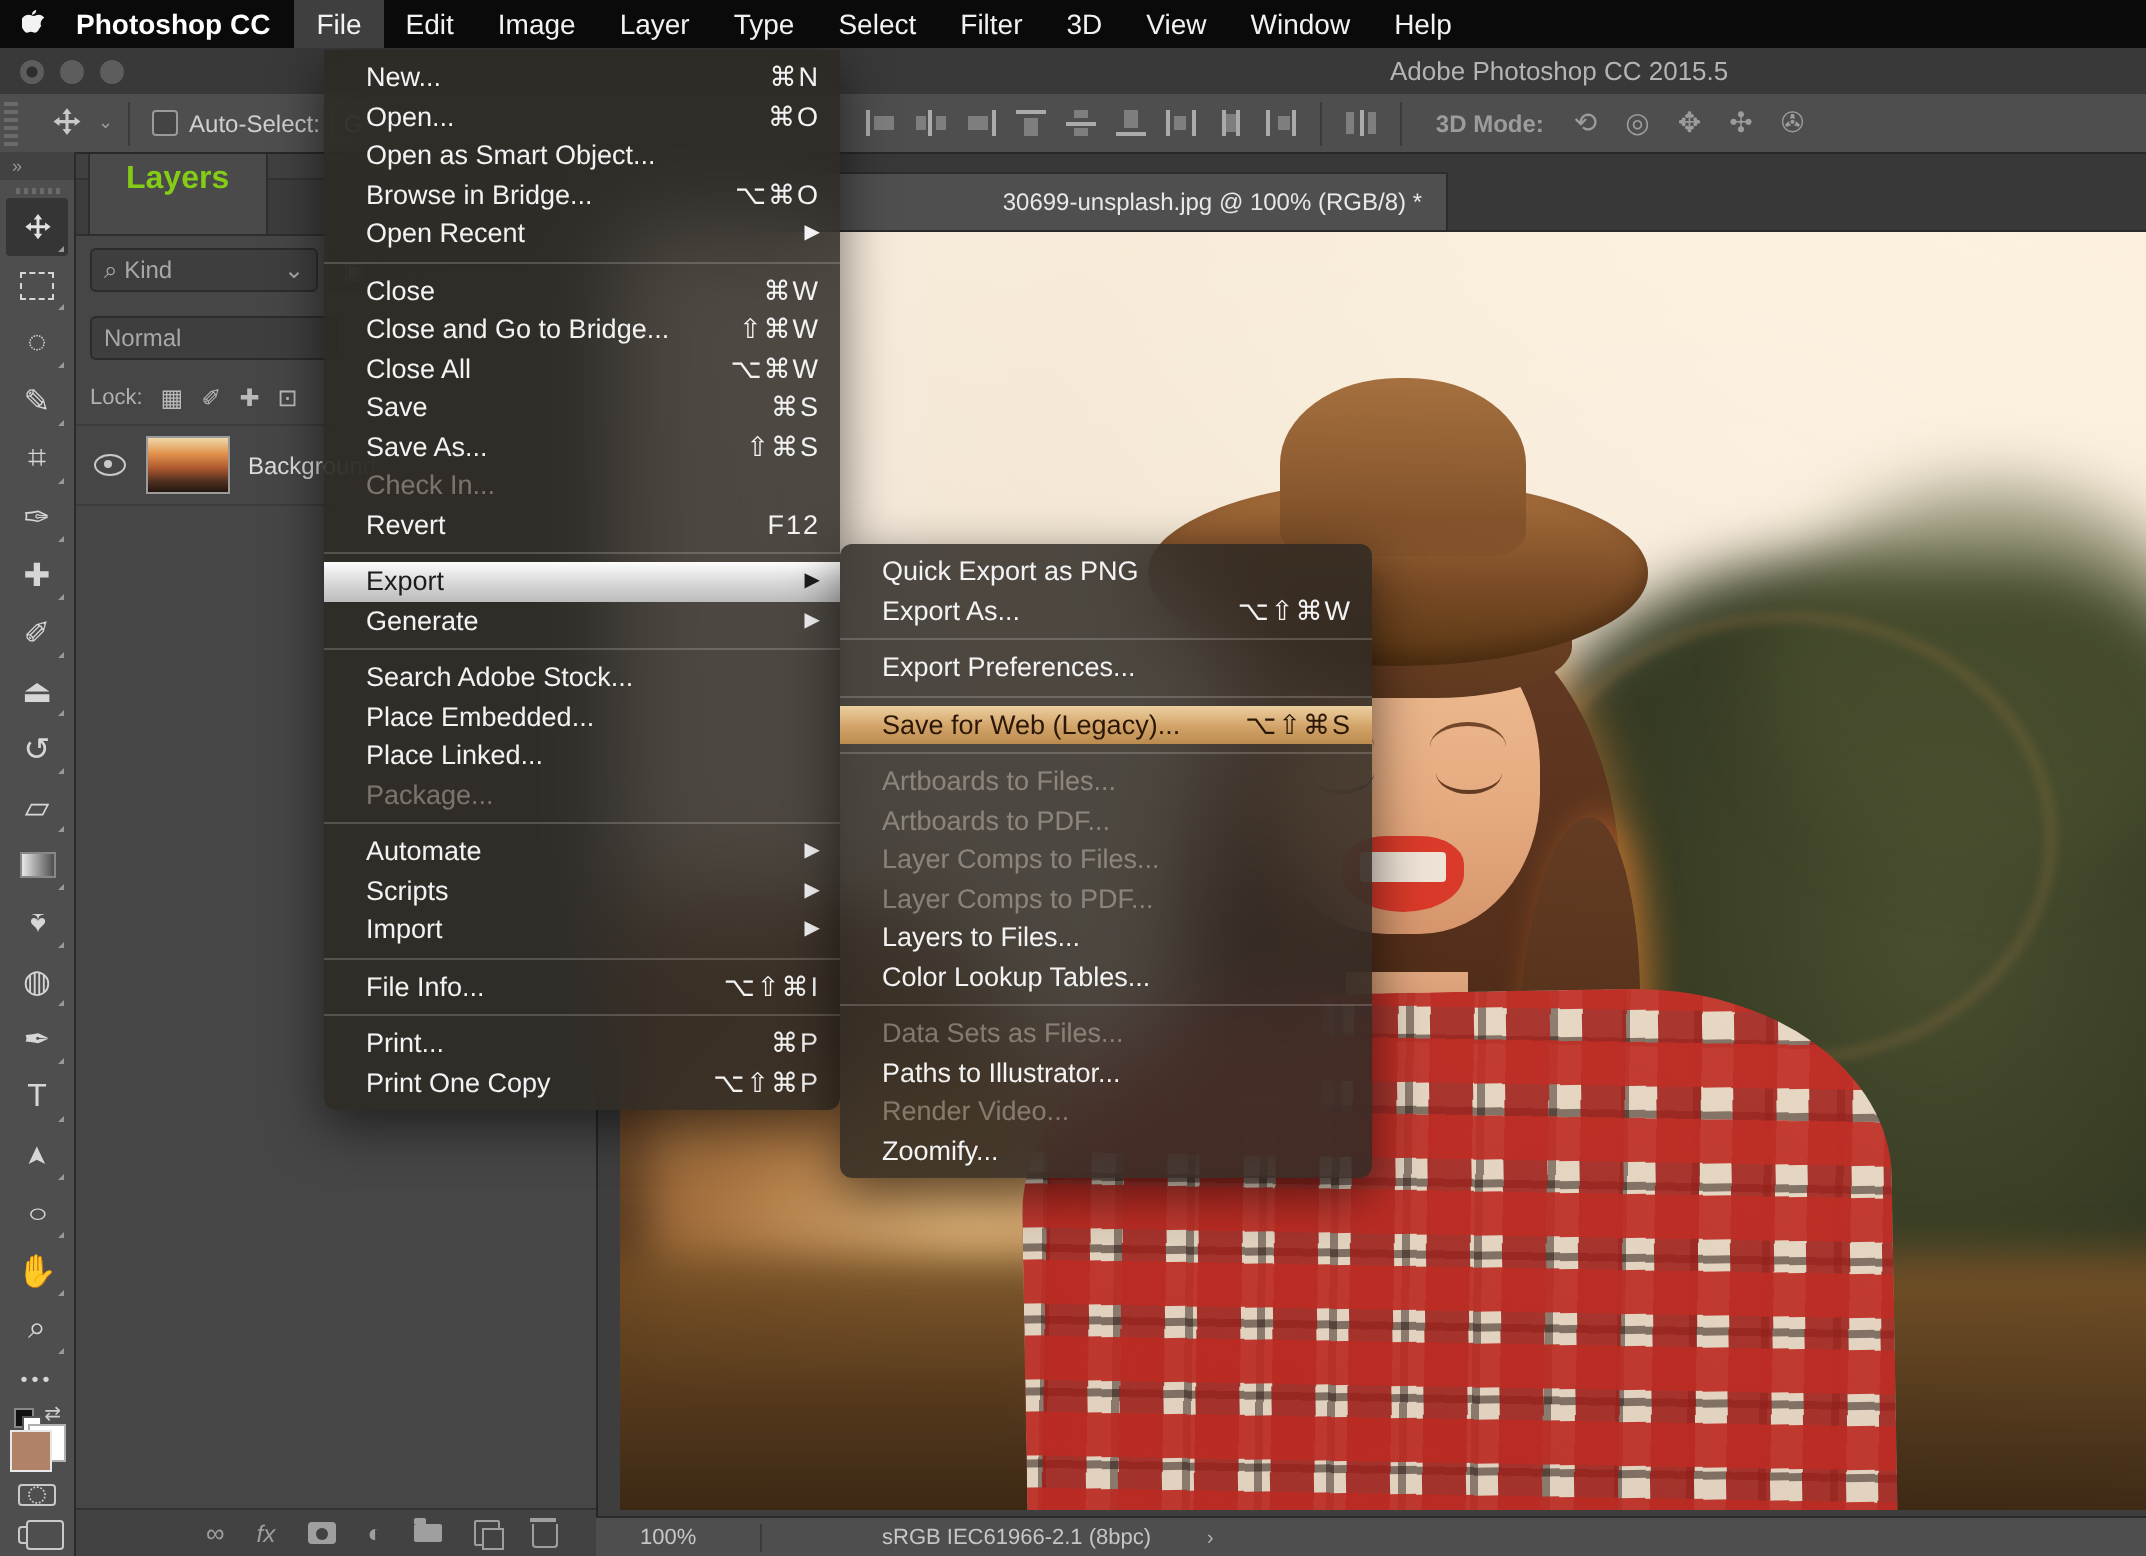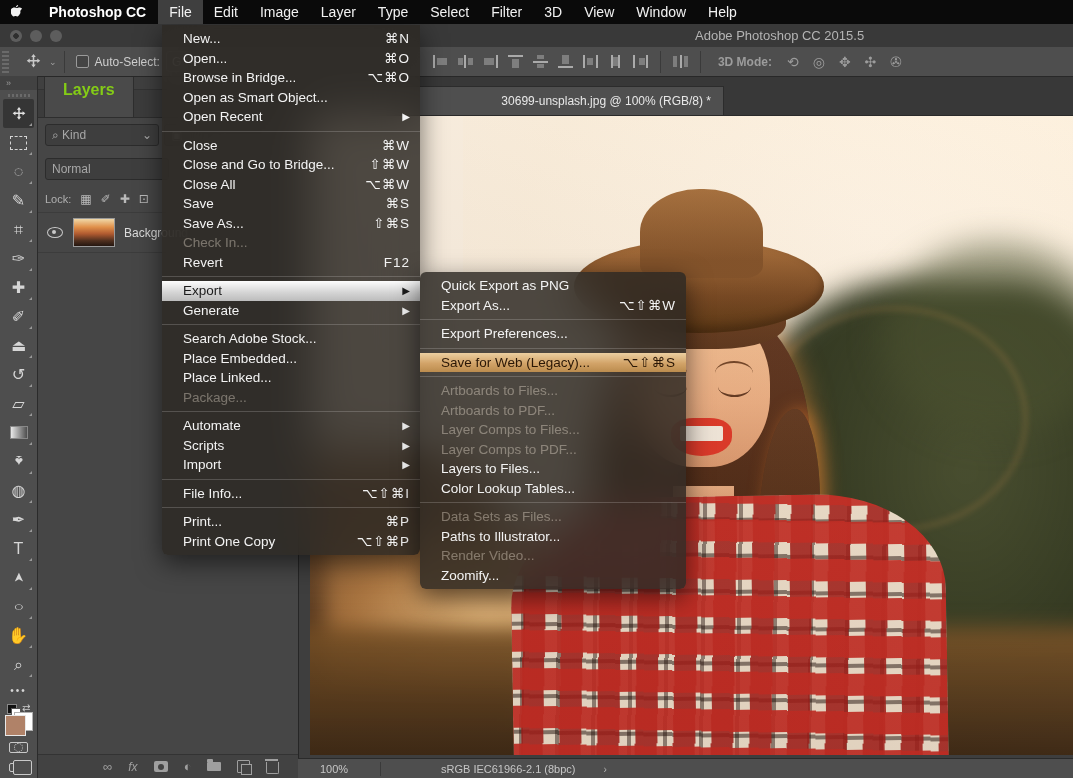--- a/index.html
+++ b/index.html
@@ -3,21 +3,21 @@
 <meta charset="utf-8">
 <style>
   html,body{margin:0;padding:0;background:#000;}
   body{width:1073px;height:778px;position:relative;overflow:hidden;
        font-family:"Liberation Sans","DejaVu Sans",sans-serif;
        -webkit-font-smoothing:antialiased;color:#ddd;}
   
   #menubar{position:absolute;left:0;top:0;width:1073px;height:24px;background:#0a0a0a;
            display:flex;align-items:center;z-index:60;}
   #menubar .apple{width:34px;display:flex;justify-content:center;align-items:center;}
-  #menubar .appname{font-weight:bold;color:#fff;font-size:14px;padding:0 12px 0 4px;margin-left:11px;}
+  #menubar .appname{font-weight:bold;color:#fff;font-size:14px;padding:0 12px 0 4px;}
   .mb-item{color:#f2f2f2;font-size:14px;padding:0 11px;height:24px;display:flex;align-items:center;}
   .mb-item.active{background:#3f3f3f;}
   
   #titlebar{position:absolute;left:0;top:24px;width:1073px;height:23px;background:#393939;
             border-bottom:1px solid #2a2a2a;z-index:5;}
   .tl{position:absolute;top:6px;width:12px;height:12px;border-radius:50%;background:#5d5d5d;}
   .tl.t1{left:10px;background:radial-gradient(circle at 50% 50%,#2e2e2e 0 2.5px,#5d5d5d 3px);}
   .tl.t2{left:30px;} .tl.t3{left:50px;}
   #win-title{position:absolute;left:695px;top:4px;font-size:13px;color:#b4b4b4;white-space:nowrap;}
   
@@ -402,25 +402,25 @@
 <div class="menu" id="file-menu">
     <div class="mrow">
       <span class="ml">New...</span>
       <span class="ms">⌘N</span>
     </div>
     <div class="mrow">
       <span class="ml">Open...</span>
       <span class="ms">⌘O</span>
     </div>
     <div class="mrow">
+      <span class="ml">Open as Smart Object...</span>
+    </div>
+    <div class="mrow">
       <span class="ml">Browse in Bridge...</span>
       <span class="ms">⌥⌘O</span>
-    </div>
-    <div class="mrow">
-      <span class="ml">Open as Smart Object...</span>
     </div>
     <div class="mrow">
       <span class="ml">Open Recent</span>
       <span class="ma">▶</span>
     </div>
     <div class="msep"></div>
     <div class="mrow">
       <span class="ml">Close</span>
       <span class="ms">⌘W</span>
     </div>

